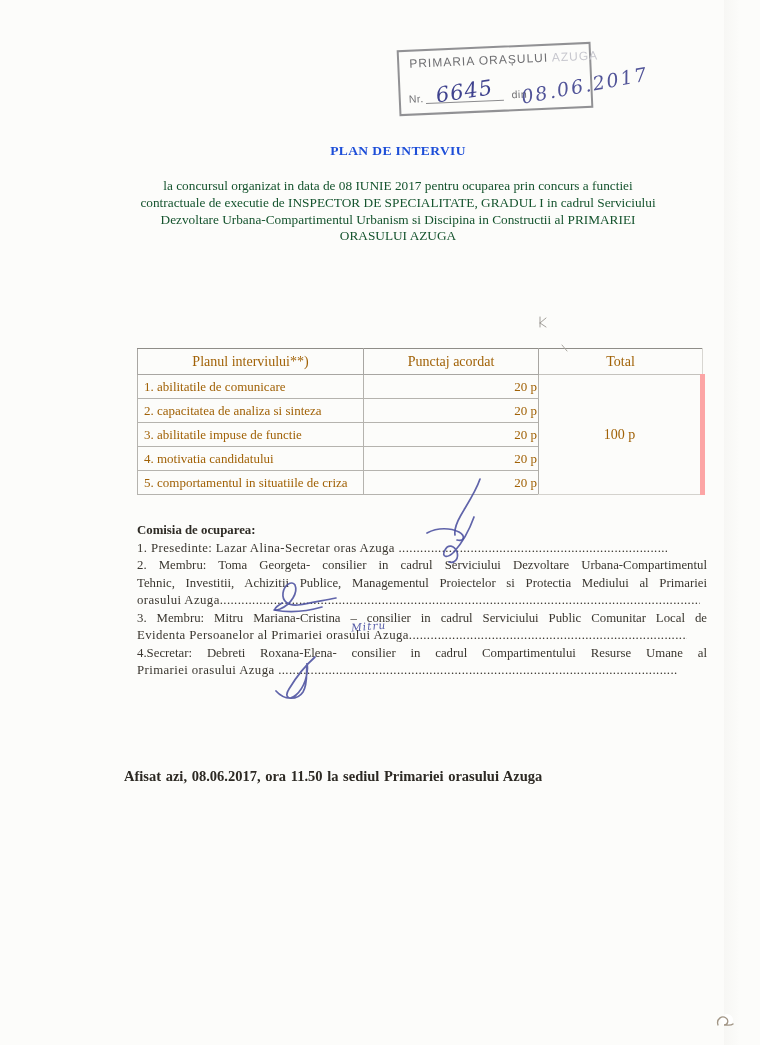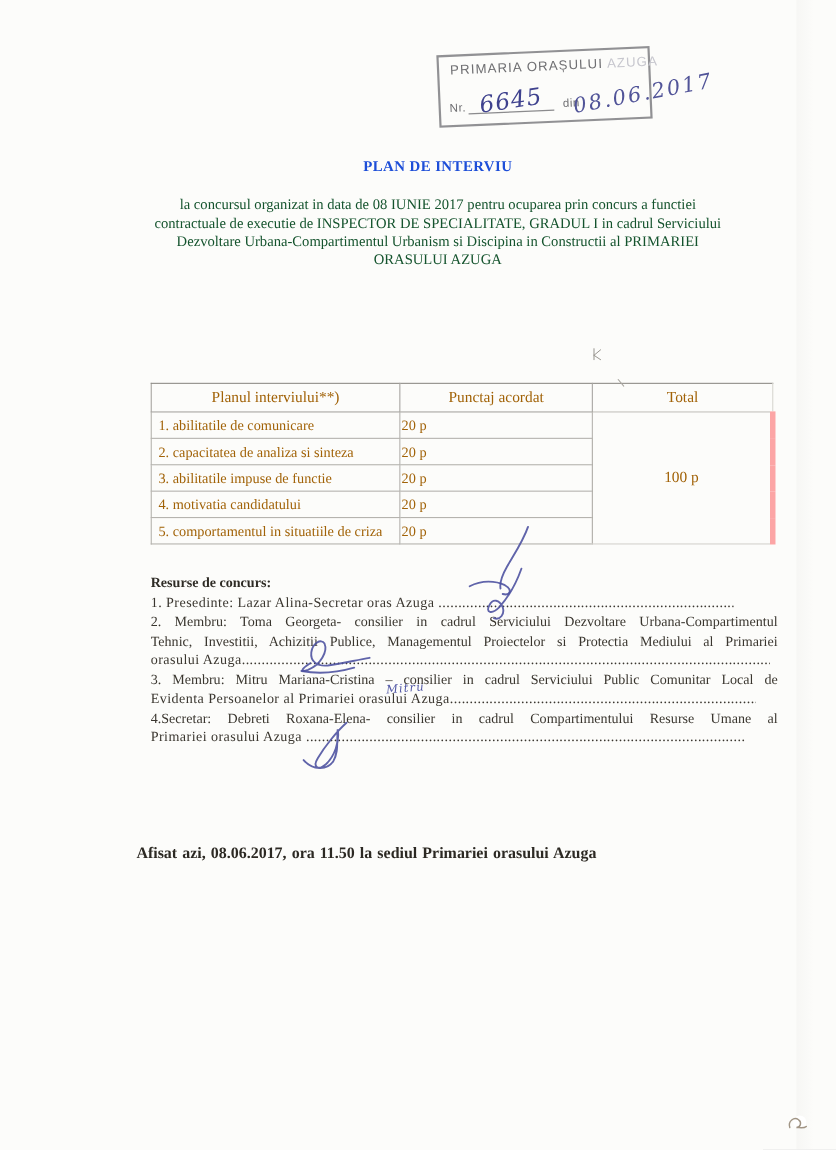--- a/index.html
+++ b/index.html
@@ -57,21 +57,21 @@
   }
   .score-table col.c1{width:226px;}
   .score-table col.c2{width:175px;}
   .score-table col.c3{width:164px;}
   .score-table th{
     font-weight:normal;font-size:14px;height:23px;
     border:1px solid #a8a6a2;border-top:1.5px solid #8f8d88;text-align:center;
   }
   .score-table td{height:21px;border:1px solid #b5b3ae;}
   .score-table td.label{padding-left:6px;text-align:left;margin-left:26px;}
-  .score-table td.points{text-align:left;}
+  .score-table td.points{text-align:right;}
   .score-table th.col3{border-right:1px solid #d8d6d1;border-bottom:1px solid #c4c2bd;}
   .score-table td.total-cell{
     text-align:center;font-size:14px;
     border-right:5px solid #fca5a5;border-bottom:1px solid #d4d2cd;border-left:1px solid #aeaca7;
   }
 
   
   .commission{position:absolute;left:137px;top:522px;width:570px;font-size:12.8px;color:#3a362f;}
   .commission .cline{line-height:17.5px;}
   .commission .heading{font-weight:bold;color:#2e2b25;}
@@ -153,21 +153,21 @@
       <td class="points">20 p</td>
     </tr>
     <tr>
       <td class="label">5. comportamentul in situatiile de criza</td>
       <td class="points">20 p</td>
     </tr>
   </tbody>
     </table>
 
   <div class="commission">
-    <div class="cline heading">Resurse de concurs:</div>
+    <div class="cline heading">Comisia de ocuparea:</div>
     <div class="cline dotted w530">1. Presedinte: Lazar Alina-Secretar oras Azuga ..............................................................................................................</div>
     <div class="cline just">2. Membru: Toma Georgeta- consilier in cadrul Serviciului Dezvoltare Urbana-Compartimentul</div>
     <div class="cline just">Tehnic, Investitii, Achizitii Publice, Managementul Proiectelor si Protectia Mediului al Primariei</div>
     <div class="cline dotted w563">orasului Azuga..................................................................................................................................................................................</div>
     <div class="cline just">3. Membru: Mitru Mariana-Cristina – consilier in cadrul Serviciului Public Comunitar Local de</div>
     <div class="cline dotted w550">Evidenta Persoanelor al Primariei orasului Azuga........................................................................................................</div>
     <div class="cline just">4.Secretar: Debreti Roxana-Elena- consilier in cadrul Compartimentului Resurse Umane al</div>
     <div class="cline dotted w540">Primariei orasului Azuga ...............................................................................................................................................</div>
   </div>
 

